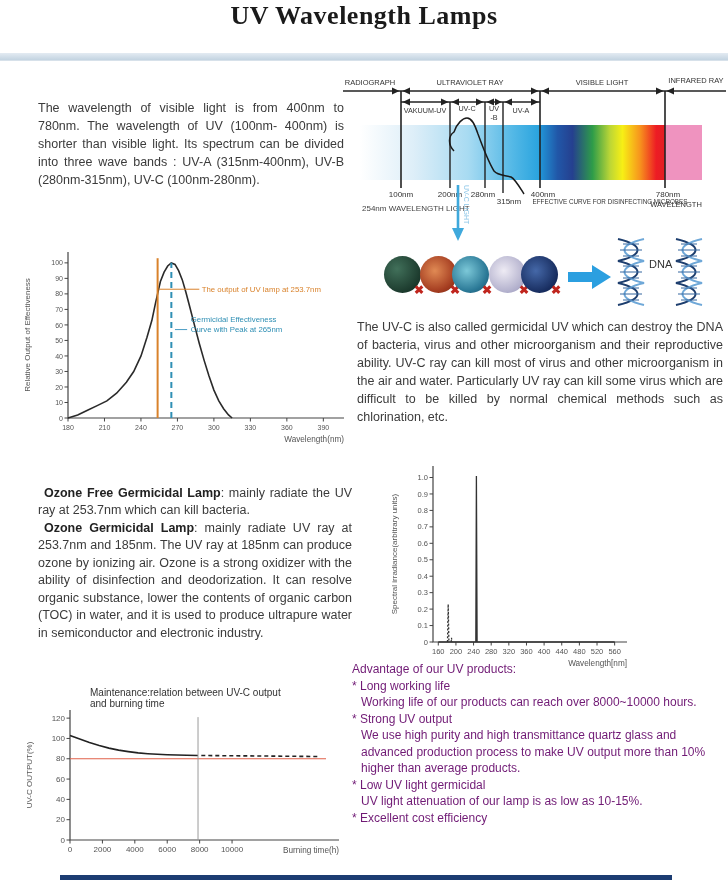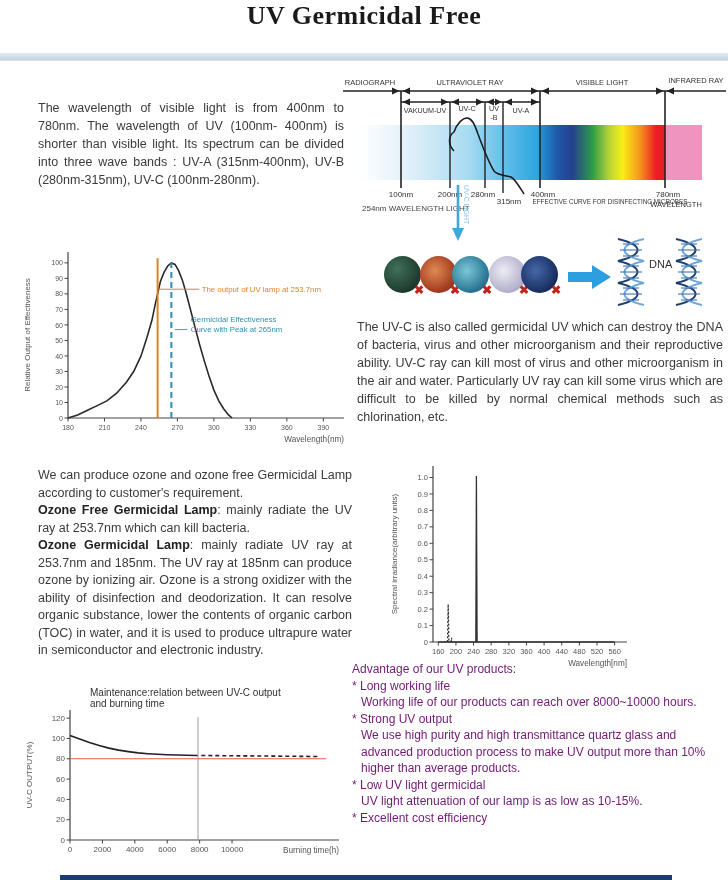--- a/index.html
+++ b/index.html
@@ -7,21 +7,21 @@
         font-family:"Liberation Sans",sans-serif;color:#3a3a3a;}
   .abs{position:absolute;}
   #page-title{position:absolute;top:1px;left:0;width:728px;text-align:center;
       font-family:"Liberation Serif",serif;font-weight:700;font-size:26px;color:#1a1a1a;letter-spacing:.5px;}
   #top-divider{position:absolute;top:53px;left:0;width:728px;height:7px;
       background:linear-gradient(#e3ebf2,#c3d3e1);border-bottom:1px solid #d7e1ea;}
   .para{font-size:12.5px;line-height:18px;text-align:justify;color:#3b3b3b;}
   #intro-paragraph{left:38px;top:99px;width:306px;}
   #uvc-paragraph{left:357px;top:318px;width:366px;}
   #ozone-paragraph{left:38px;top:467px;width:314px;line-height:17.5px;}
-  #ozone-paragraph b{color:#222;}
+  #ozone-paragraph b{color:#222;margin-left:6px;}
   
   #microbes{left:340px;top:238px;width:388px;height:100px;}
   .microbe{position:absolute;top:18px;width:37px;height:37px;border-radius:50%;}
   .m1{left:44px;background:radial-gradient(circle at 35% 35%,#41705a,#1c3a2d 70%,#0f241b);}
   .m2{left:80px;background:radial-gradient(circle at 40% 40%,#e08a54,#a43c20 65%,#6e2412);}
   .m3{left:112px;background:radial-gradient(circle at 40% 40%,#7cc8d8,#2a7896 65%,#174a62);}
   .m4{left:149px;background:radial-gradient(circle at 40% 40%,#eeebf4,#b0aecb 70%,#8784a8);}
   .m5{left:181px;background:radial-gradient(circle at 40% 40%,#4568a8,#172c5e 70%,#0c1b40);}
   .xmark{position:absolute;right:-3px;bottom:-4px;font-size:12px;color:#c0251d;font-weight:700;}
   #arrow-right{left:228px;top:26px;}
@@ -34,21 +34,21 @@
   .adv-head{white-space:nowrap;}
   .adv-detail{padding-left:9px;}
   #bottom-bar{left:60px;top:875px;width:612px;height:5px;background:#1c3c72;}
   svg text{font-family:"Liberation Sans",sans-serif;}
 </style>
 </head>
 <body>
 
 <div id="page">
 
-  <div id="page-title">UV Germicidal Free</div>
+  <div id="page-title">UV Wavelength Lamps</div>
   <div id="top-divider"></div>
 
   <div class="abs para" id="intro-paragraph">The wavelength of visible light is from 400nm to 780nm. The wavelength of UV (100nm- 400nm) is shorter than visible light. Its spectrum can be divided into three wave bands : UV-A (315nm-400nm), UV-B (280nm-315nm), UV-C (100nm-280nm).</div>
 
   <svg class="abs" style="left:340px;top:73px" width="388" height="172">
     <defs>
       <linearGradient id="gUV" x1="0" y1="0" x2="1" y2="0">
         <stop offset="0" stop-color="#ffffff"></stop>
           <stop offset="0.3" stop-color="#ddeef8"></stop>
         <stop offset="0.6" stop-color="#a8dbf2"></stop>
@@ -225,21 +225,21 @@
       <polyline points="139.18942731277534,49.2336448598131 179.31277533039648,49.2336448598131" fill="none" stroke="#d9822b" stroke-width="1"></polyline>
       <text x="181.7444933920705" y="52.33644859813084" font-size="7.8" fill="#d9822b" text-anchor="start">The output of UV lamp at 253.7nm</text>
       <polyline points="154.99559471365637,89.57009345794394 167.15418502202644,89.57009345794394" fill="none" stroke="#4a9cc4" stroke-width="1"></polyline>
       <text x="170.80176211453744" y="81.81308411214954" font-size="7.8" fill="#2f8fb4" text-anchor="start">Germicidal Effectiveness</text>
       <text x="170.80176211453744" y="92.31308411214954" font-size="7.8" fill="#2f8fb4" text-anchor="start">Curve with Peak at 265nm</text>
     </svg>
 
   <div class="abs para" id="uvc-paragraph">The UV-C is also called germicidal UV which can destroy the DNA of bacteria, virus and other microorganism and their reproductive ability. UV-C ray can kill most of virus and other microorganism in the air and water. Particularly UV ray can kill some virus which are difficult to be killed by normal chemical methods such as chlorination, etc.</div>
 
   <div class="abs para" id="ozone-paragraph">
-    <span>We can produce ozone and ozone free Germicidal Lamp according to customer's requirement.</span><br>
+    <br>
     <b>Ozone Free Germicidal Lamp</b><span>: mainly radiate the UV ray at 253.7nm which can kill bacteria.</span><br>
     <b>Ozone Germicidal Lamp</b><span>: mainly radiate UV ray at 253.7nm and 185nm. The UV ray at 185nm can produce ozone by ionizing air. Ozone is a strong oxidizer with the ability of disinfection and deodorization. It can resolve organic substance, lower the contents of organic carbon (TOC) in water, and it is used to produce ultrapure water in semiconductor and electronic industry.</span>
   </div>
 
   <svg class="abs" style="left:385px;top:452px" width="278" height="228">
       <path d="M48 14 L48 190 L242 190" fill="none" stroke="#444" stroke-width="1.2"></path>
       <line x1="53.29090909090909" y1="190" x2="53.29090909090909" y2="193.5" stroke="#444"></line>
       <text x="53.29090909090909" y="202" font-size="7.5" fill="#555" text-anchor="middle">160</text>
       <line x1="70.92727272727272" y1="190" x2="70.92727272727272" y2="193.5" stroke="#444"></line>
       <text x="70.92727272727272" y="202" font-size="7.5" fill="#555" text-anchor="middle">200</text>

